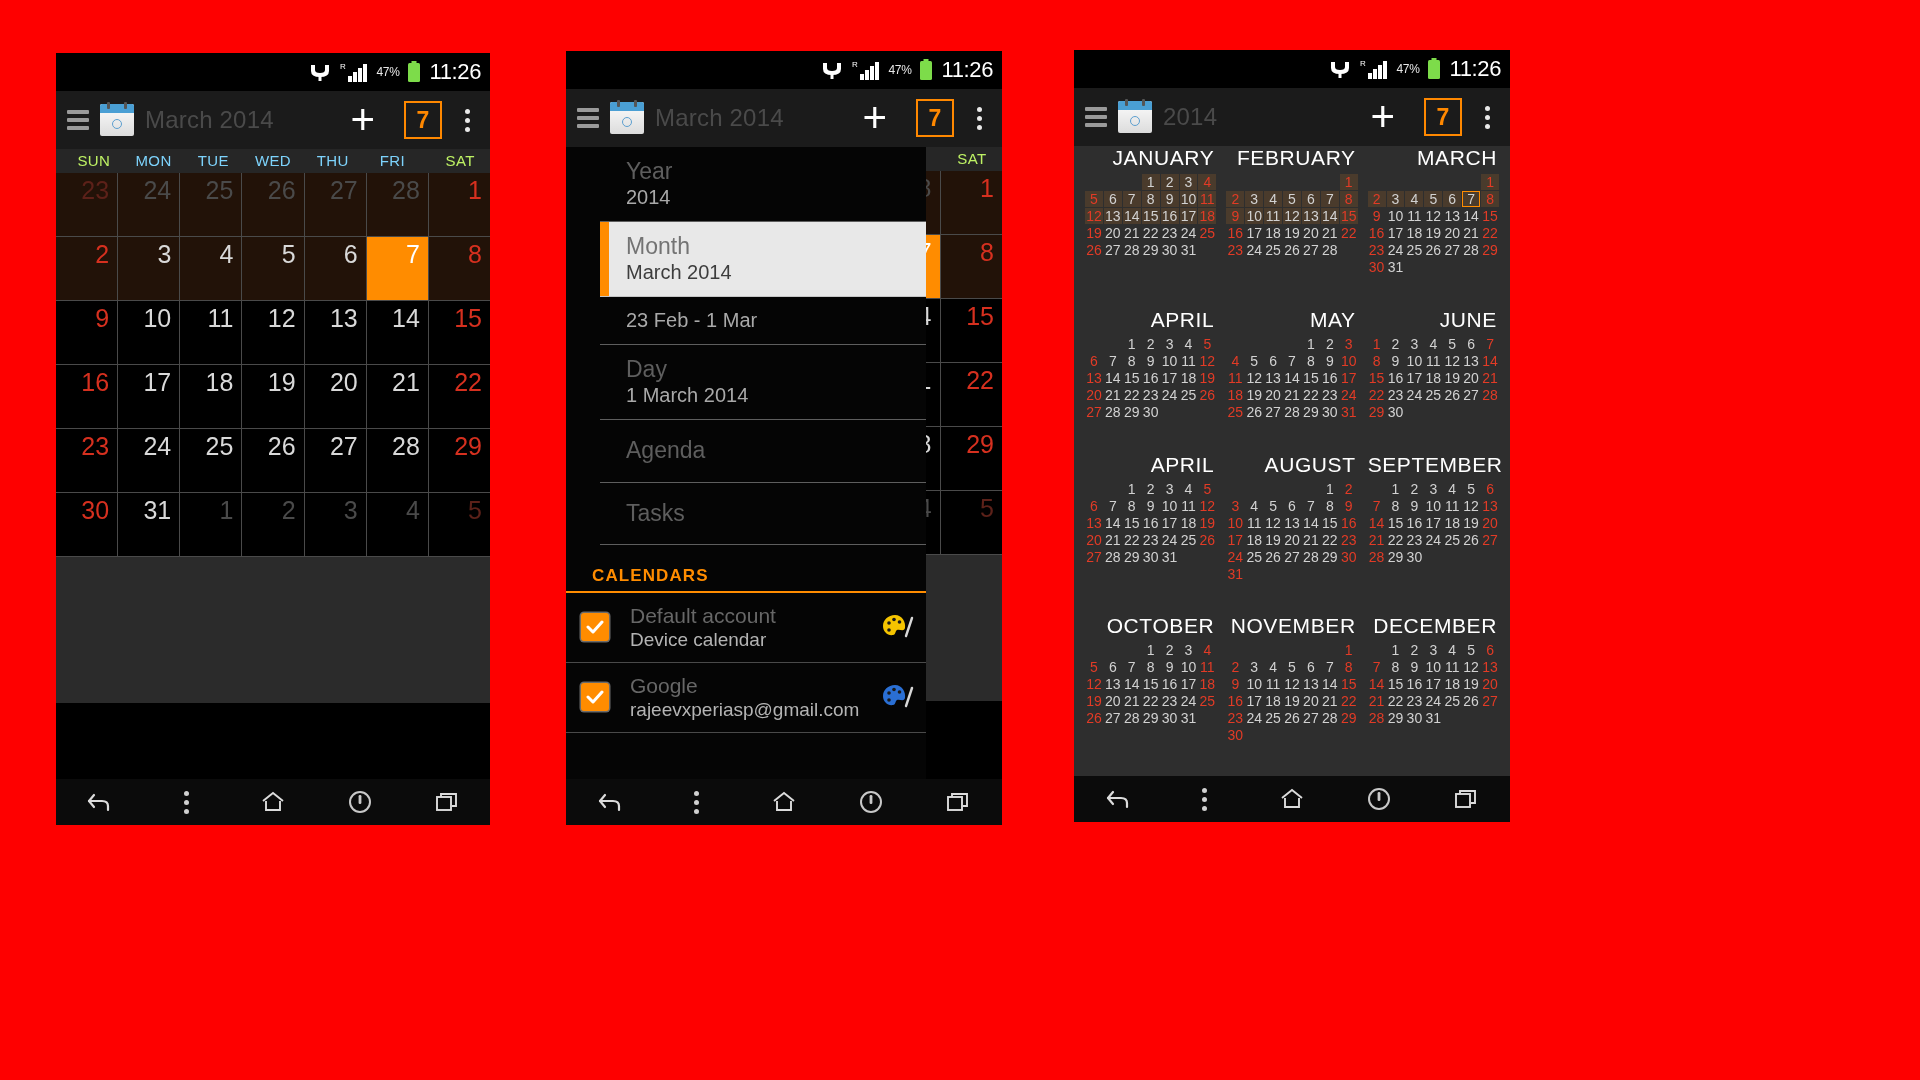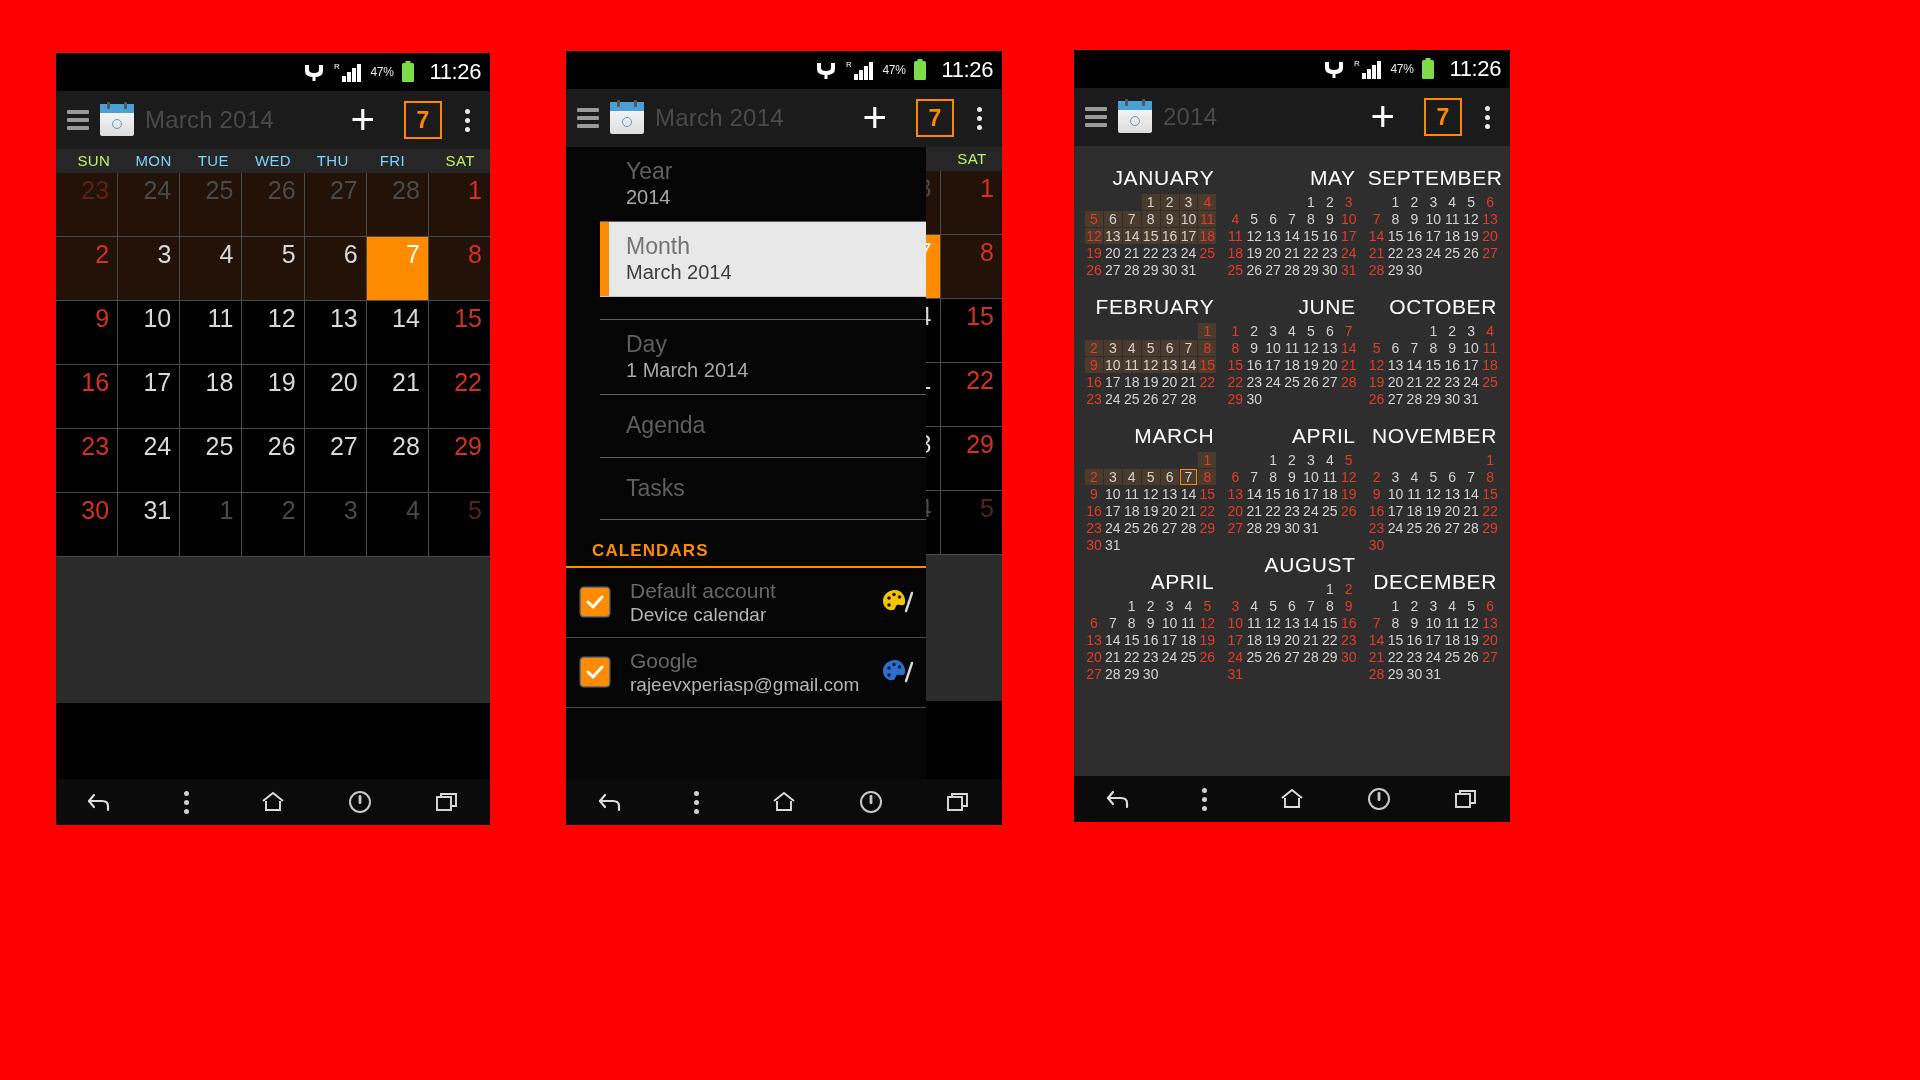--- a/index.html
+++ b/index.html
@@ -16,21 +16,21 @@
   #phone1 { left:56px;   top:53px; width:434px; height:772px; }
   #phone2 { left:566px;  top:51px; width:436px; height:774px; }
   #phone3 { left:1074px; top:50px; width:436px; height:772px; }
 
   
   .statusbar {
     height:38px; background:#000; display:flex; align-items:center;
     justify-content:flex-end; padding-right:9px; gap:7px; color:#fff;
   }
   .sb-batt-txt { font-size:12px; color:#e8e8e8; letter-spacing:-0.3px; }
-  .sb-clock { font-size:22px; color:#fff; letter-spacing:-0.4px; margin-left:8px; }
+  .sb-clock { font-size:22px; color:#fff; letter-spacing:-0.4px; margin-left:2px; }
   .ico-usb svg, .ico-signal svg, .ico-batt svg { display:block; }
 
   
   .actionbar {
     height:58px; background:#1b1b1b; display:flex; align-items:center;
     padding:0 11px; gap:11px; position:relative; z-index:5;
   }
   .drawer-ico { width:22px; display:flex; flex-direction:column; gap:4px; cursor:pointer; }
   .drawer-ico i { display:block; height:4px; background:#9a9a9a; border-radius:1px; }
   .app-ico {
@@ -117,23 +117,22 @@
     box-shadow:0 0 0 1.5px #6b6b6b;
   }
   .chk svg { display:block; }
   .cal-txt { flex:1; }
   .cal-n1 { font-size:21px; color:#676767; line-height:1.2; }
   .cal-n2 { font-size:19px; color:#b4b4b4; line-height:1.25; }
   .palette { width:32px; height:26px; flex:0 0 auto; }
 
   
   .yearview {
-    background:#2e2e2e; padding:20px 6px 0 6px; display:flex; flex-wrap:wrap;
+    background:#2e2e2e; padding:0 6px 0 6px; display:flex; flex-wrap:wrap;
     height:calc(100% - 96px - 46px);
-    flex-direction:column;
   }
   .ymonth { width:33.333%; padding:0 5px 17px 5px; }
   .ymonth h4 {
     font-size:21px; font-weight:400; color:#fff; text-align:right;
     letter-spacing:0.6px; margin-bottom:4px; padding-right:2px;
   }
   .ygrid { display:grid; grid-template-columns:repeat(7,1fr); gap:1px; }
   .yd {
     font-size:14px; text-align:center; line-height:16px; color:#d2d2d2;
     background:transparent;
@@ -592,20 +591,21 @@
     <div class="drawer" id="p2-drawer">
         <div class="dr-item">
           <div class="dr-t1">Year</div>
           <div class="dr-t2">2014</div>
         </div>
         <div class="dr-item active">
           <div class="dr-t1">Month</div>
           <div class="dr-t2">March 2014</div>
         </div>
         <div class="dr-item">
+          <div class="dr-t2">23 Feb - 1 Mar</div>
         </div>
         <div class="dr-item">
           <div class="dr-t1">Day</div>
           <div class="dr-t2">1 March 2014</div>
         </div>
         <div class="dr-item single">
           <div class="dr-t1">Agenda</div>
         </div>
         <div class="dr-item single">
           <div class="dr-t1">Tasks</div>

